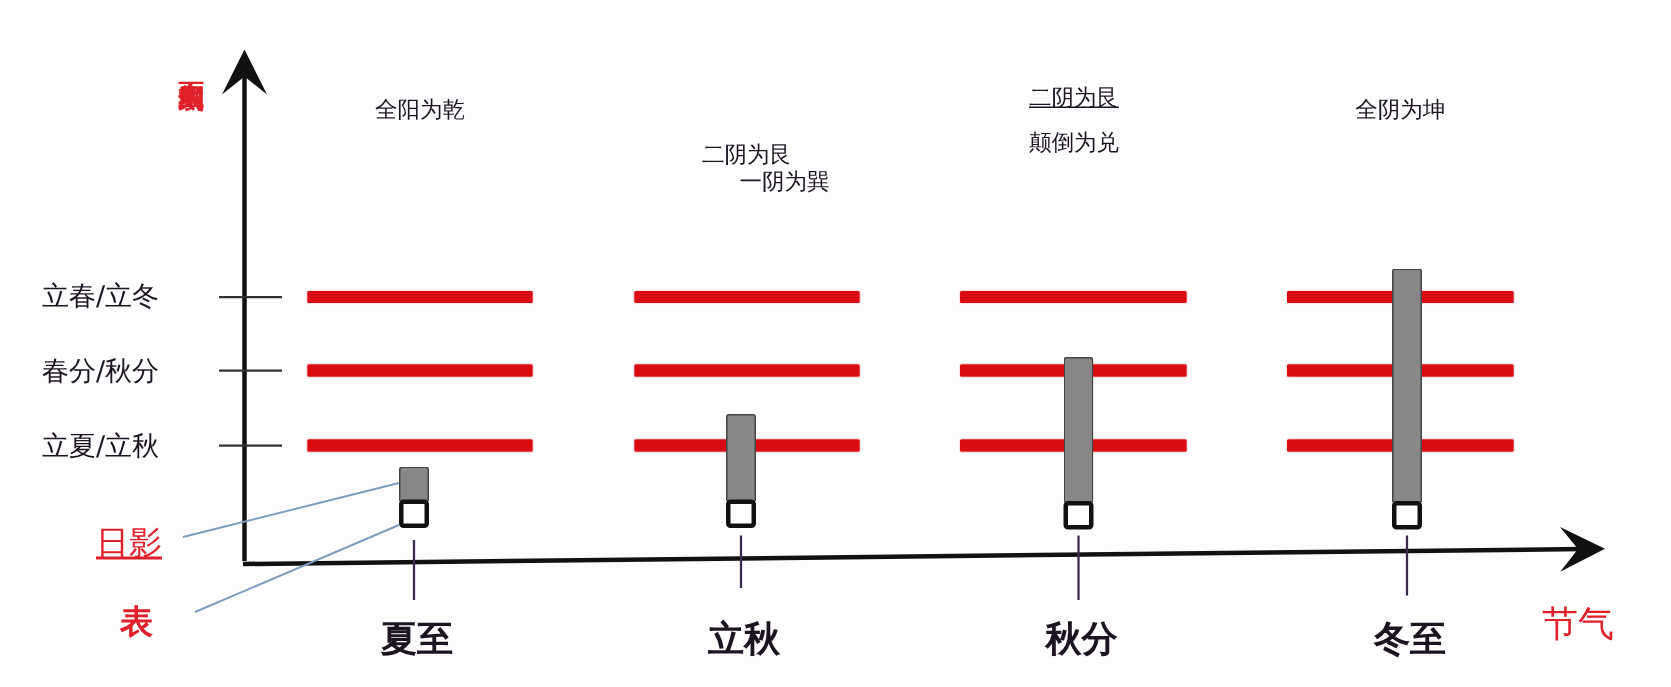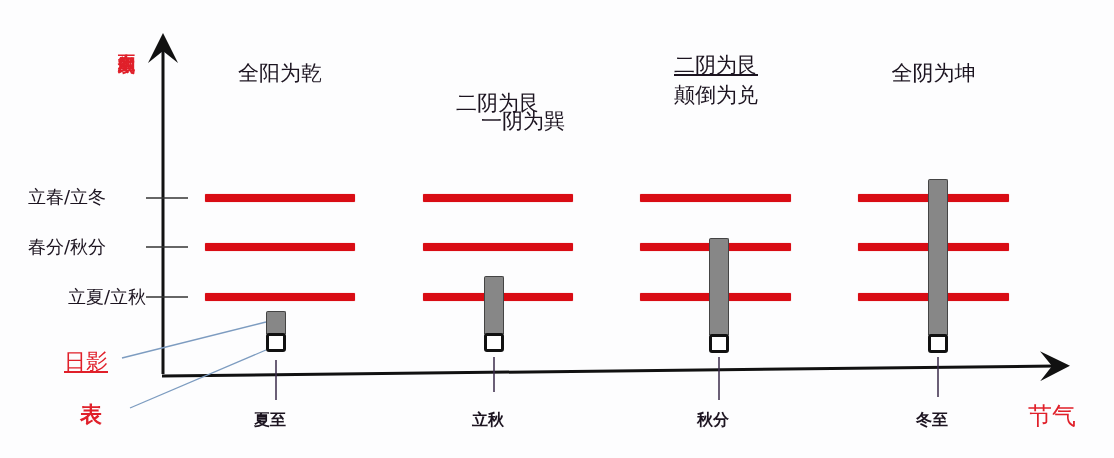--- a/index.html
+++ b/index.html
@@ -3,22 +3,22 @@
   <meta charset="utf-8">
   <style>
     html, body { margin: 0; padding: 0; background: #fdfdfe; }
     body { width: 1114px; height: 458px; position: relative; overflow: hidden;
       font-family: "DejaVu Sans", "Liberation Sans", sans-serif; }
     .abs { position: absolute; }
     .txt { color: #1c1420; font-size: 20px; white-space: nowrap; }
     .red { color: #e0202a; }
     .ylabel { font-weight: normal; font-size: 18px; }
     .ytitle { writing-mode: vertical-rl; font-weight: bold; font-size: 17px; letter-spacing: 1px; line-height: 1; }
-    .title { font-size: 21px; line-height: 30px; text-align: center; }
-    .xlabel { font-weight: bold; font-size: 16px; }
+    .title { font-size: 15px; line-height: 30px; text-align: center; }
+    .xlabel { font-weight: bold; font-size: 24px; }
     .redbar { position: absolute; height: 8px; background: #d90c14; border-radius: 1px; box-shadow: 0 0 1px rgba(217,12,20,0.6); }
     .shadow { position: absolute; width: 18px; background: #878787; border: 1px solid #444; border-bottom: none; border-radius: 2px 2px 0 0; }
     .gnomon { position: absolute; width: 14px; height: 13px; border: 3px solid #111; border-radius: 3px; background: #fff; }
     svg { position: absolute; left: 0; top: 0; }
   </style>
 </head>
 <body>
 
 <svg width="1114" height="458">
   <defs>
@@ -41,21 +41,21 @@
   <line x1="938" y1="357" x2="938" y2="397" stroke="#3a2a4a" stroke-width="1.5"></line>
 
   <line x1="122" y1="358" x2="266" y2="322" stroke="#7d9cc0" stroke-width="1.3"></line>
   <line x1="130" y1="408" x2="266" y2="350" stroke="#7d9cc0" stroke-width="1.3"></line>
 </svg>
 
 <div class="abs ytitle red" style="left:118px; top:40px;">圭面刻线</div>
 
 <div class="abs txt ylabel" style="left:28px; top:185px;">立春/立冬</div>
 <div class="abs txt ylabel" style="left:28px; top:235px;">春分/秋分</div>
-<div class="abs txt ylabel" style="left:28px; top:285px;margin-left:40px;">立夏/立秋</div>
+<div class="abs txt ylabel" style="left:28px; top:285px;">立夏/立秋</div>
 
 <div class="abs txt red" style="left:64px; top:347px; font-size:22px;text-decoration:underline;">日影</div>
 <div class="abs txt red" style="left:80px; top:400px; font-size:22px; font-weight:bold;">表</div>
 
 <div class="abs txt red" style="left:1028px; top:400px; font-size:24px;">节气</div>
 
 <div>
   <div class="abs txt title" style="left:205px; top:58px; width:150px;">全阳为乾</div>
   <div class="redbar" style="left:205px; top:194px; width:150px;"></div>
   <div class="redbar" style="left:205px; top:243px; width:150px;"></div>

